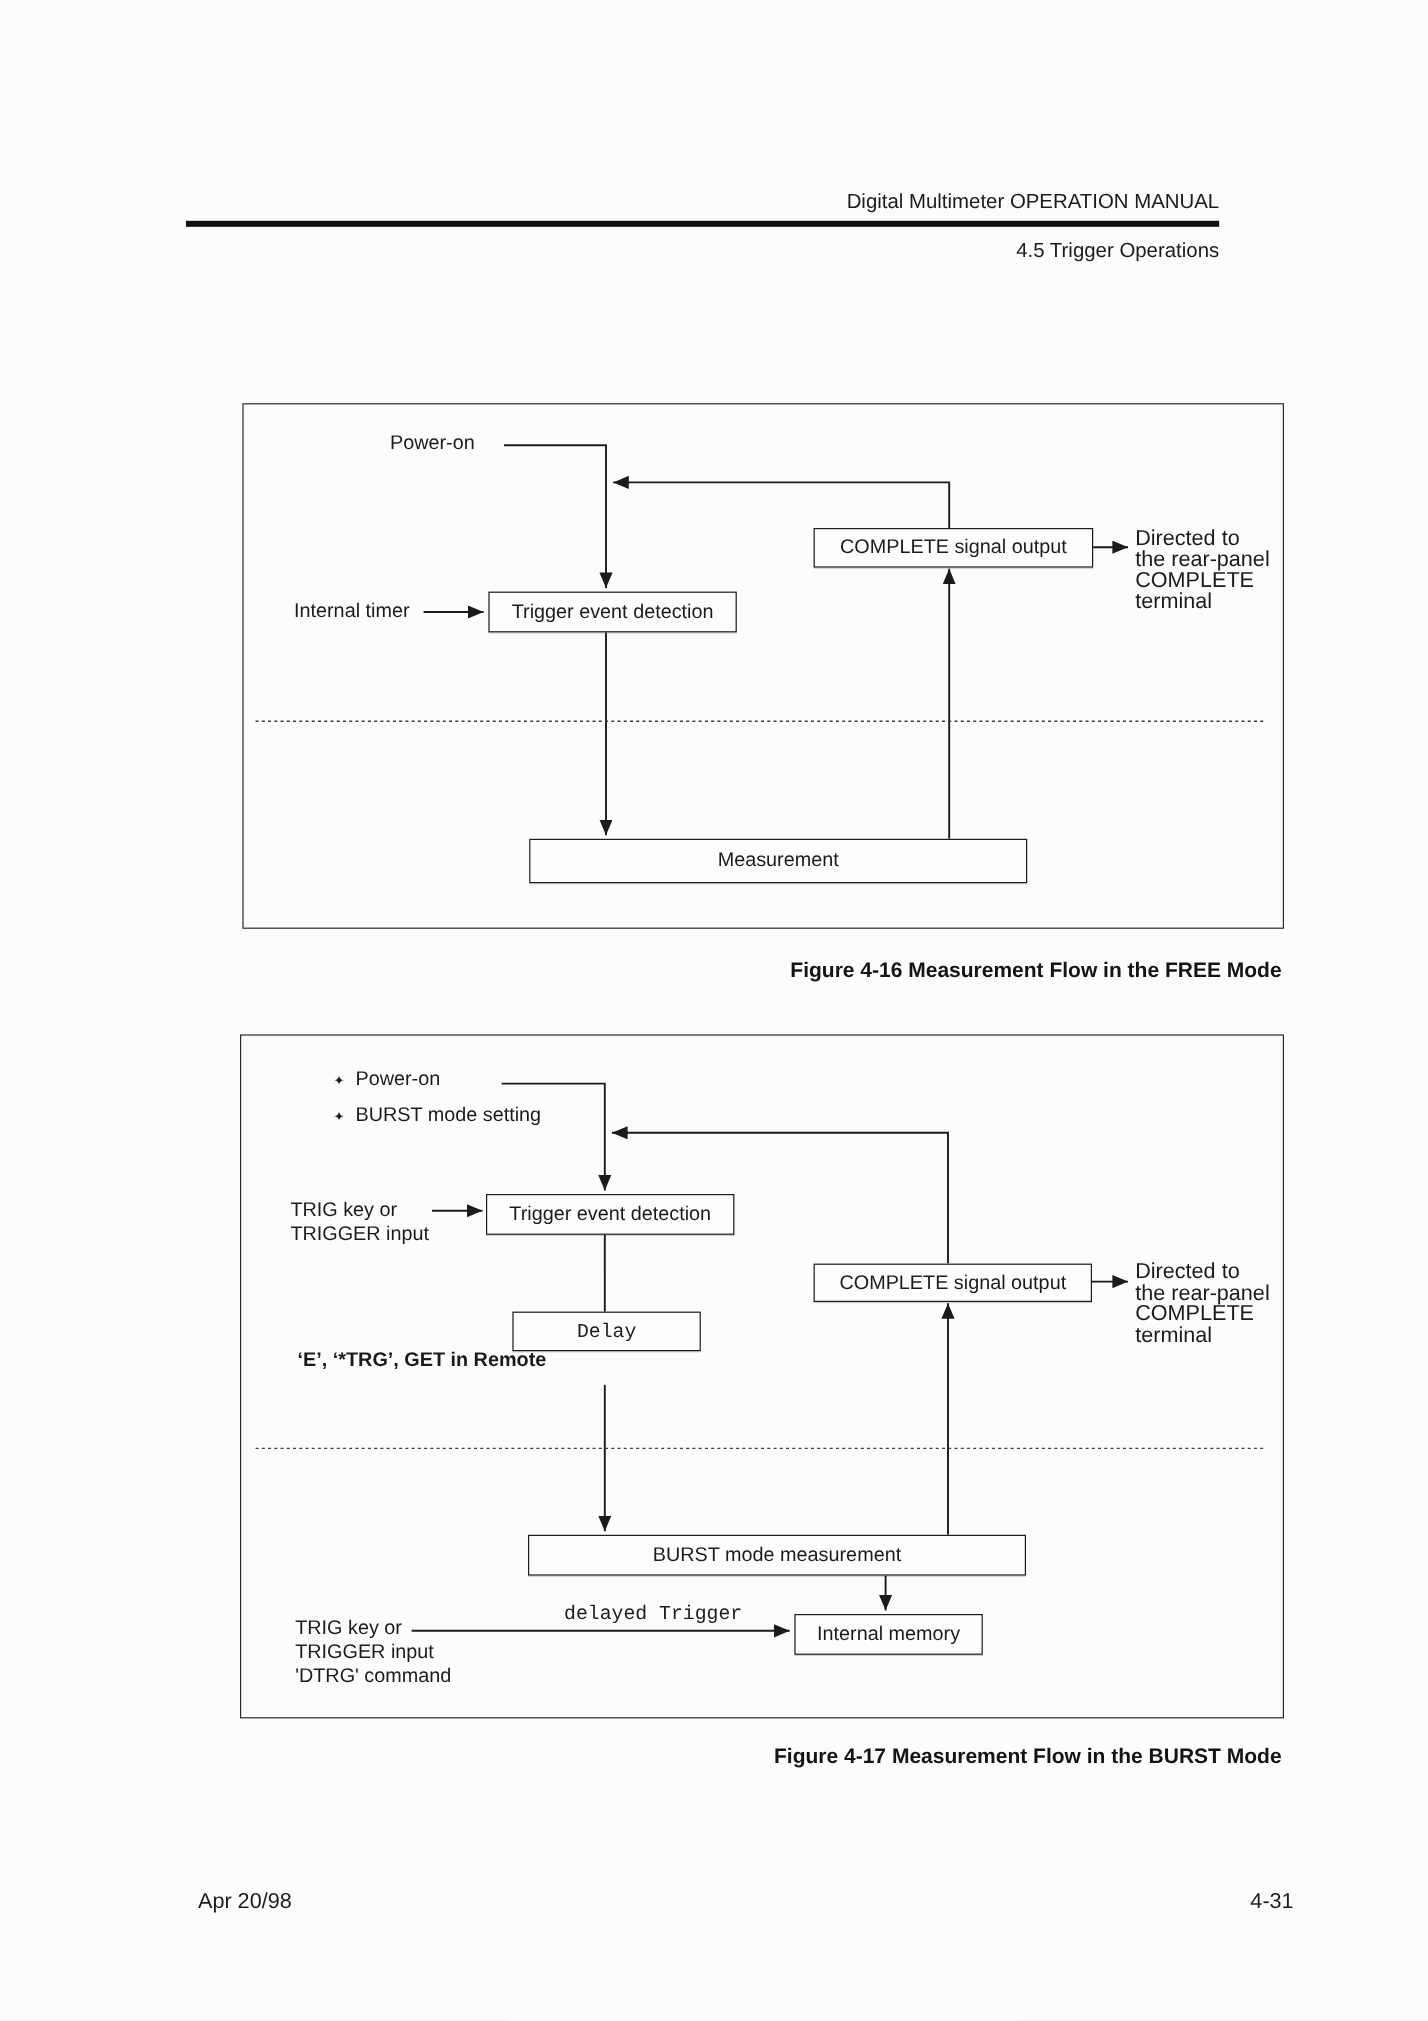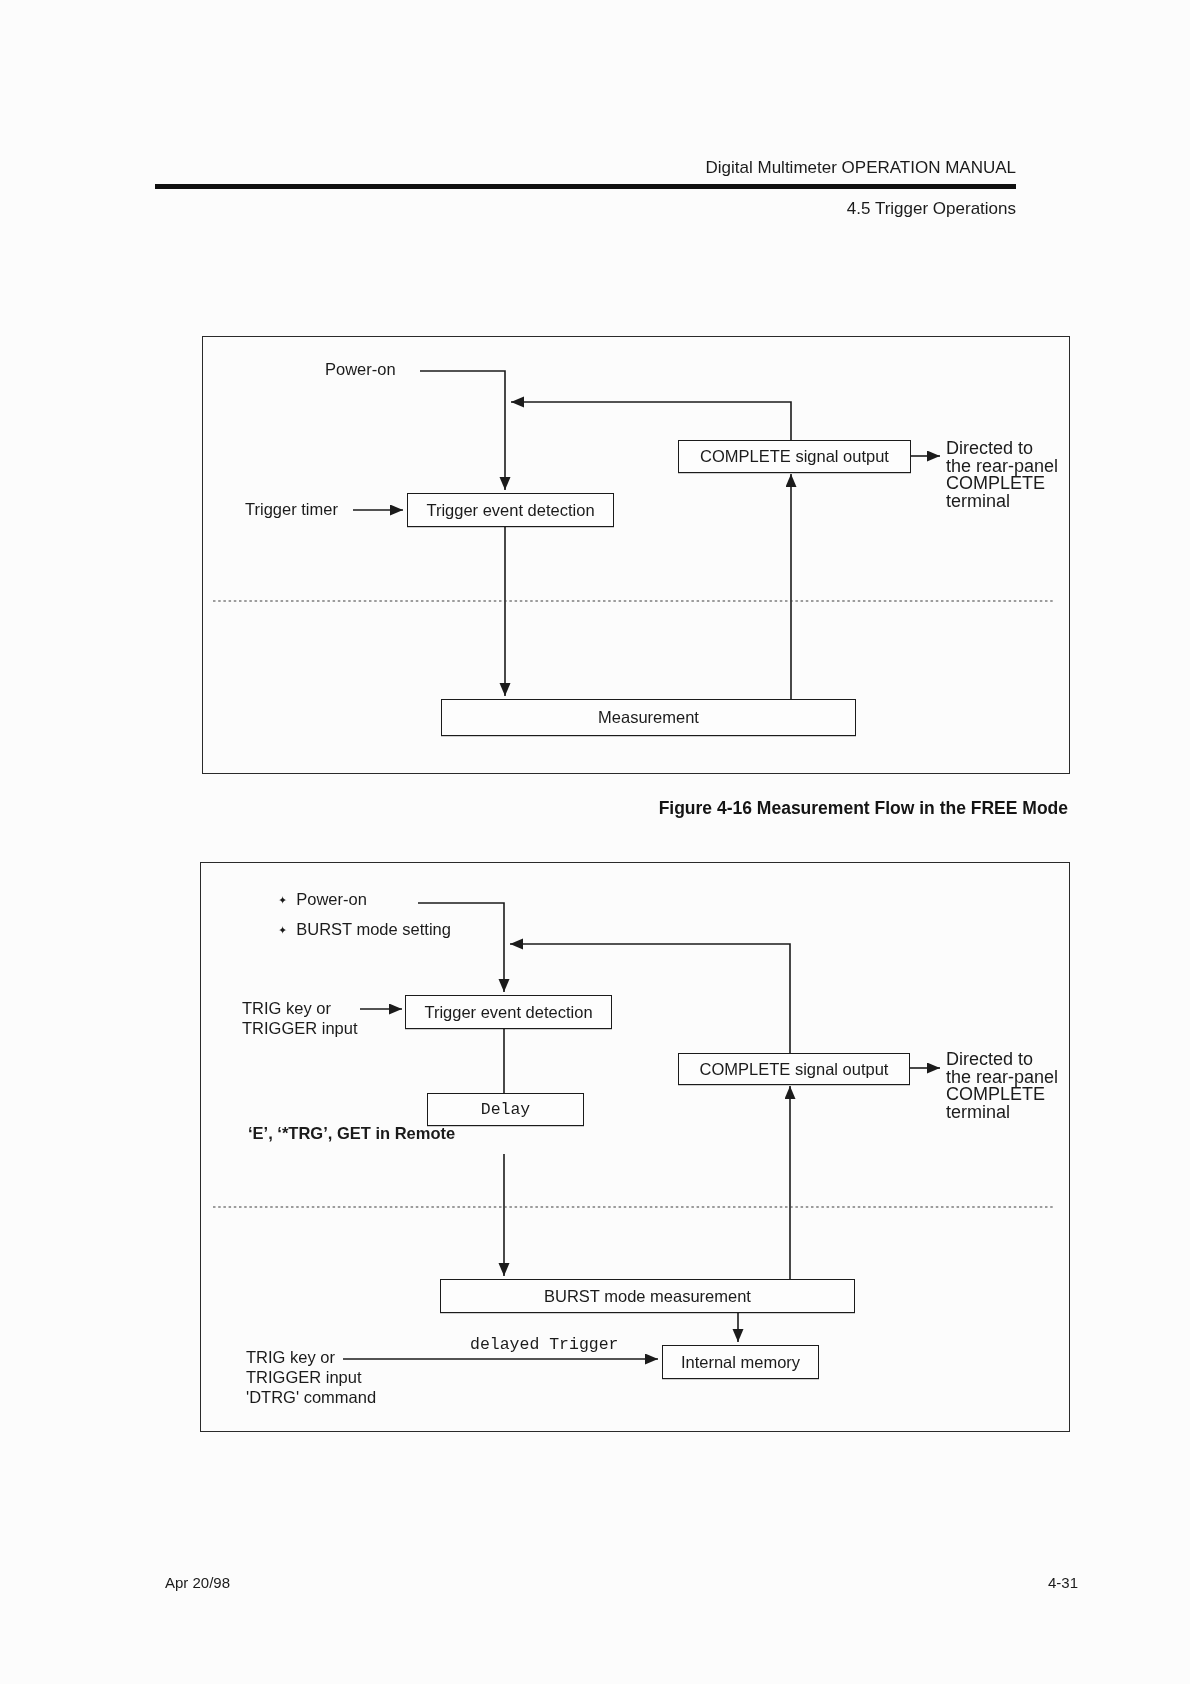--- a/index.html
+++ b/index.html
@@ -10,21 +10,21 @@
   .rule{position:absolute;background:#101010;}
   .frame{position:absolute;border:1.7px solid #2a2a2a;background:transparent;}
   .box{position:absolute;border:1.7px solid #1b1b1b;background:#fdfdfd;
        display:flex;align-items:center;justify-content:center;
        font-size:16.5px;white-space:nowrap;box-shadow:0 1px 0 rgba(0,0,0,.18);}
   .caption{position:absolute;text-align:right;font-weight:bold;font-size:17.5px;color:#141414;}
   .wires{position:absolute;left:0;top:0;pointer-events:none;}
   .bullet-row{position:absolute;display:flex;align-items:center;}
   .diamond{font-family:"DejaVu Sans",sans-serif;font-size:11px;margin-right:9px;position:relative;top:1px;}
   .hdr{position:absolute;font-size:17px;white-space:nowrap;}
-  .ftr{position:absolute;font-size:15px;white-space:nowrap;}
+  .ftr{position:absolute;font-size:18px;white-space:nowrap;}
 </style>
 </head>
 <body>
 
 <div id="page">
 
   <div class="hdr" style="top:158px;right:174px;">Digital Multimeter OPERATION MANUAL</div>
   <div class="rule" style="left:155px;top:184px;width:861px;height:4.5px;"></div>
   <div class="hdr" style="top:199px;right:174px;">4.5 Trigger Operations</div>
 
@@ -46,21 +46,21 @@
     <line x1="303" y1="190" x2="303" y2="360" stroke="#1b1b1b" stroke-width="1.6" marker-end="url(#ah1)"></line>
 
     <line x1="589" y1="363" x2="589" y2="138" stroke="#1b1b1b" stroke-width="1.6" marker-end="url(#ah1)"></line>
 
     <line x1="708" y1="120" x2="738" y2="120" stroke="#1b1b1b" stroke-width="1.6" marker-end="url(#ah1)"></line>
 
     <line x1="11" y1="265" x2="851" y2="265" stroke="#3c3c3c" stroke-width="1.2" stroke-dasharray="2.5,2.7"></line>
   </svg>
 
   <div class="lbl" style="left:325px;top:360px;">Power-on</div>
-  <div class="lbl" style="left:245px;top:500px;">Trigger timer</div>
+  <div class="lbl" style="left:245px;top:500px;">Internal timer</div>
 
   <div class="box" style="left:407px;top:493px;width:205px;height:32px;">
     <span>Trigger event detection</span>
   </div>
   <div class="box" style="left:678px;top:440px;width:231px;height:31px;">
     <span>COMPLETE signal output</span>
   </div>
   <div class="box" style="left:441px;top:699px;width:413px;height:35px;">
     <span>Measurement</span>
   </div>
@@ -148,17 +148,18 @@
   <div class="box" style="left:662px;top:1345px;width:155px;height:32px;">
     <span>Internal memory</span>
   </div>
 
   <div class="lbl" style="left:246px;top:1347px;line-height:20px;">
     <div>TRIG key or</div>
     <div>TRIGGER input</div>
     <div>'DTRG' command</div>
   </div>
 
+  <div class="caption" style="left:200px;top:1453px;width:868px;">Figure 4-17 Measurement Flow in the BURST Mode</div>
 
   <div class="ftr" style="left:165px;top:1574px;">Apr 20/98</div>
   <div class="ftr" style="top:1574px;right:112px;">4-31</div>
 
 </div>
 
 </body></html>

